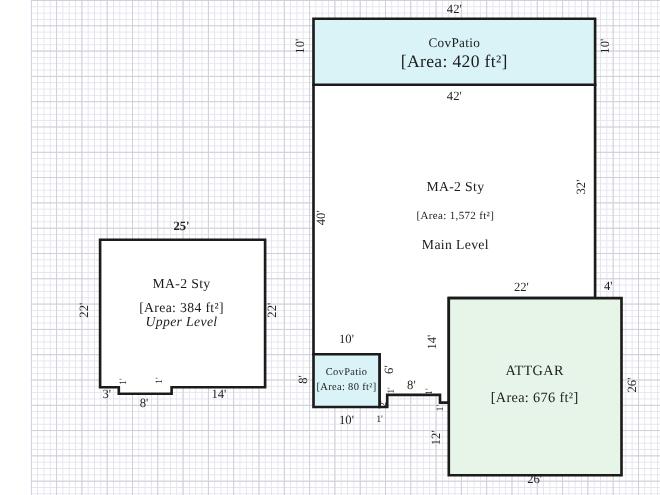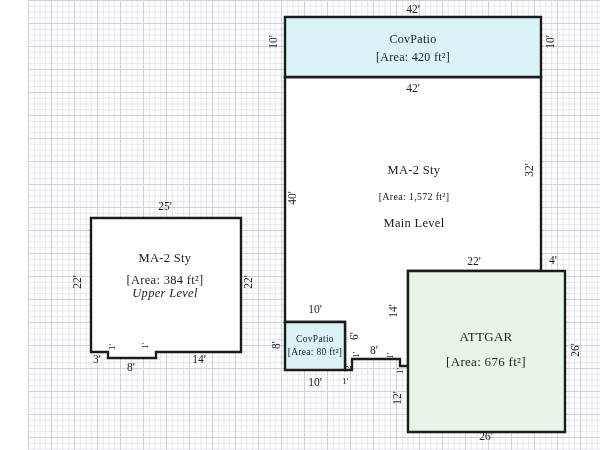--- a/index.html
+++ b/index.html
@@ -42,21 +42,21 @@
       <polygon points="257,322 317,322 317,370 257,370" fill="#daf3f7" stroke="#1b1b1b" stroke-width="2.4" stroke-linejoin="miter"></polygon>
       <polygon points="380,271 537,271 537,432 380,432" fill="#e7f5e9" stroke="#1b1b1b" stroke-width="2.4" stroke-linejoin="miter"></polygon>
     </svg>
   <div id="labels">
       <div class="dim" style="left: 385px; top: 10px;">42'</div>
       <div class="dim rot" style="left: 246px; top: 42px;">10'</div>
       <div class="dim rot" style="left: 523px; top: 42px;">10'</div>
       <div class="dim" style="left: 385px; top: 89px;">42'</div>
       <div class="dim rot" style="left: 265px; top: 198px;">40'</div>
       <div class="dim rot" style="left: 502px; top: 170px;">32'</div>
-      <div class="dim" style="left: 137px; top: 207px;">25'</div>
+      <div class="dim" style="left: 137px; top: 207px; font-weight: bold;">25'</div>
       <div class="dim rot" style="left: 50px; top: 282px;">22'</div>
       <div class="dim rot" style="left: 221px; top: 282px;">22'</div>
       <div class="dim" style="left: 69px; top: 360px;">3'</div>
       <div class="dim rot small" style="left: 84px; top: 347px;">1'</div>
       <div class="dim rot small" style="left: 117px; top: 346px;">1'</div>
       <div class="dim" style="left: 103px; top: 368px;">8'</div>
       <div class="dim" style="left: 171px; top: 360px;">14'</div>
       <div class="dim" style="left: 287px; top: 310px;">10'</div>
       <div class="dim rot" style="left: 249px; top: 345px;">8'</div>
       <div class="dim" style="left: 287px; top: 383px;">10'</div>
@@ -67,21 +67,21 @@
       <div class="dim small" style="left: 317px; top: 381px;">1'</div>
       <div class="dim rot small" style="left: 362px; top: 356px;">1'</div>
       <div class="dim rot small" style="left: 372px; top: 371px;">1'</div>
       <div class="dim rot" style="left: 366px; top: 311px;">14'</div>
       <div class="dim rot" style="left: 370px; top: 398px;">12'</div>
       <div class="dim" style="left: 446px; top: 262px;">22'</div>
       <div class="dim" style="left: 525px; top: 261px;">4'</div>
       <div class="dim rot" style="left: 548px; top: 350px;">26'</div>
       <div class="dim" style="left: 458px; top: 437px;">26'</div>
       <div class="room" style="left: 385px; top: 39px; font-size: 12px;">CovPatio</div>
-      <div class="room" style="left: 385px; top: 57px; font-size: 12px;">[Area: 420 ft²]</div>
+      <div class="room" style="left: 385px; top: 57px; font-size: 16px;">[Area: 420 ft²]</div>
       <div class="room" style="left: 386px; top: 170px; font-size: 12.5px;">MA-2 Sty</div>
       <div class="room" style="left: 386px; top: 197px; font-size: 10px;">[Area: 1,572 ft²]</div>
       <div class="room" style="left: 386px; top: 223px; font-size: 12.5px;">Main Level</div>
       <div class="room" style="left: 137px; top: 258px; font-size: 12.5px;">MA-2 Sty</div>
       <div class="room" style="left: 137px; top: 280px; font-size: 12.5px;">[Area: 384 ft²]</div>
       <div class="room" style="left: 137px; top: 293px; font-size: 12.5px; font-style: italic;">Upper Level</div>
       <div class="room" style="left: 287px; top: 340px; font-size: 9.5px;">CovPatio</div>
       <div class="room" style="left: 287px; top: 353px; font-size: 9.5px;">[Area: 80 ft²]</div>
       <div class="room" style="left: 458px; top: 336px; font-size: 13px;">ATTGAR</div>
       <div class="room" style="left: 458px; top: 361px; font-size: 13px;">[Area: 676 ft²]</div>

